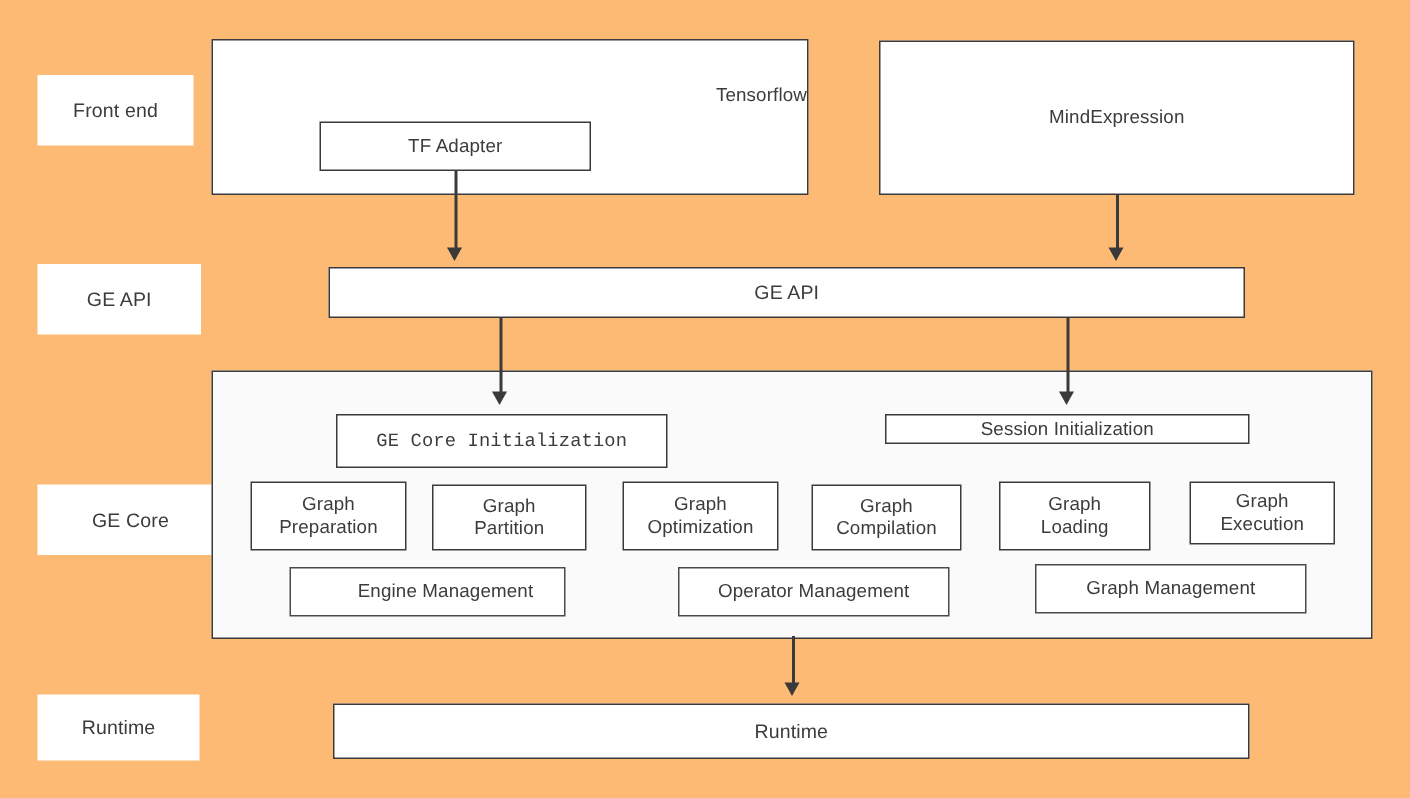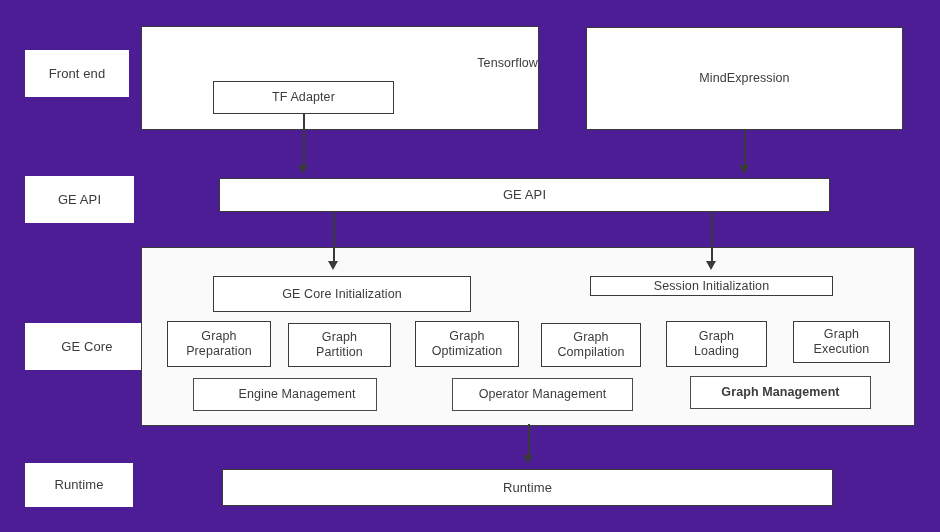--- a/index.html
+++ b/index.html
@@ -8,21 +8,21 @@
     padding: 0;
     background: #000000;
   }
   body {
     font-family: "Liberation Sans", sans-serif;
   }
   #canvas {
     position: relative;
     width: 940px;
     height: 532px;
-    background: #4c1d95;
+    background: #fdba74;
     overflow: hidden;
   }
 
   
   .node {
     position: absolute;
     box-sizing: border-box;
     display: flex;
     align-items: center;
     justify-content: center;
@@ -103,21 +103,21 @@
   <div class="node outlined" style="left:586px; top:27px; width:317px; height:103px;">
     <span>MindExpression</span>
   </div>
 
   <div class="node outlined band" style="left:219px; top:178px; width:611px; height:34px;">
     <span>GE API</span>
   </div>
 
   <div class="panel" style="position:absolute; left:141px; top:247px; width:772px; height:177px;">
 
-    <div class="node outlined" style="left:71px; top:28px; width:258px; height:36px;">
+    <div class="node outlined" style="left:82px; top:28px; width:221px; height:36px;font-family:Liberation Mono, monospace;">
       <span>GE Core Initialization</span>
     </div>
 
     <div class="node outlined" style="left:448px; top:28px; width:243px; height:20px;">
       <span>Session Initialization</span>
     </div>
 
     <div class="node outlined" style="left:25px; top:73px; width:104px; height:46px;">
       <span>Graph
 Preparation</span>
@@ -149,21 +149,21 @@
     </div>
 
     <div class="node outlined-thin" style="left:51px; top:130px; width:184px; height:33px;padding-left:24px;">
       <span>Engine Management</span>
     </div>
 
     <div class="node outlined-thin" style="left:298px; top:130px; width:181px; height:33px;margin-left:12px;">
       <span>Operator Management</span>
     </div>
 
-    <div class="node outlined-thin" style="left:548px; top:128px; width:181px; height:33px;font-weight:bold;">
+    <div class="node outlined-thin" style="left:548px; top:128px; width:181px; height:33px;">
       <span>Graph Management</span>
     </div>
   </div>
 
   <div class="node outlined band" style="left:222px; top:469px; width:611px; height:37px;">
     <span>Runtime</span>
   </div>
 
   <div class="conn-line" style="left:303px; top:114px; height:53px;"></div>
   <div class="conn-head" style="left:298px; top:165px;"></div>

